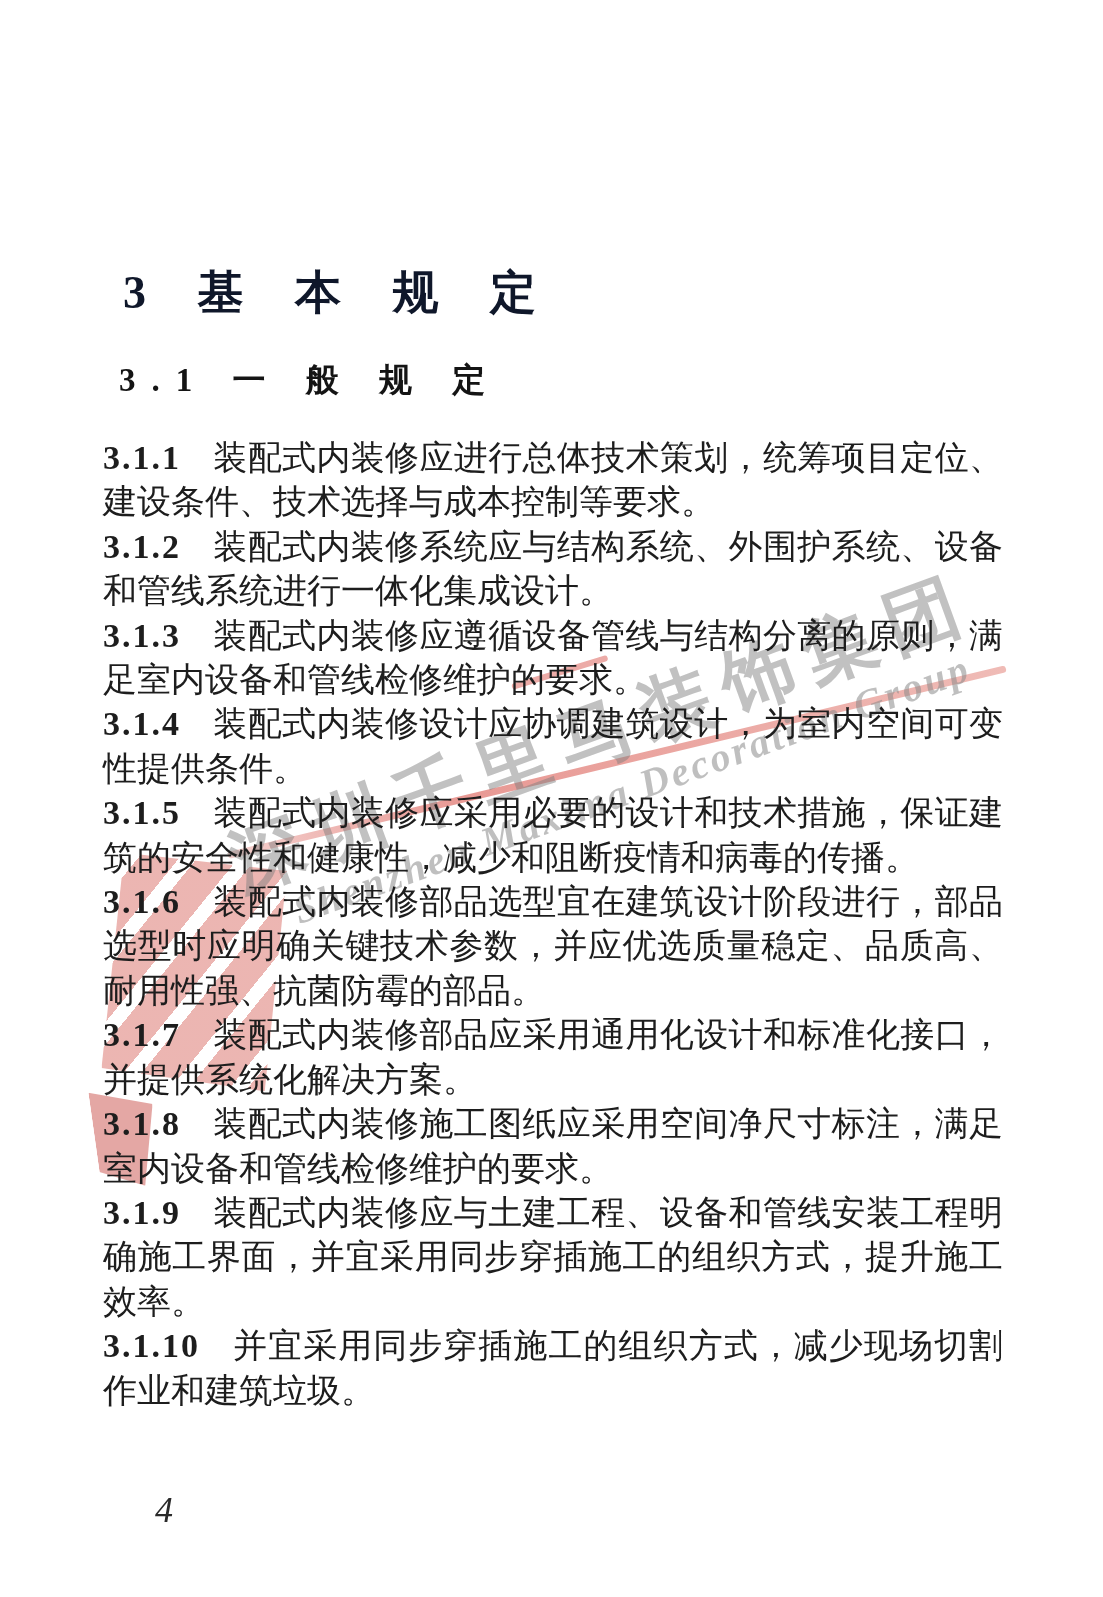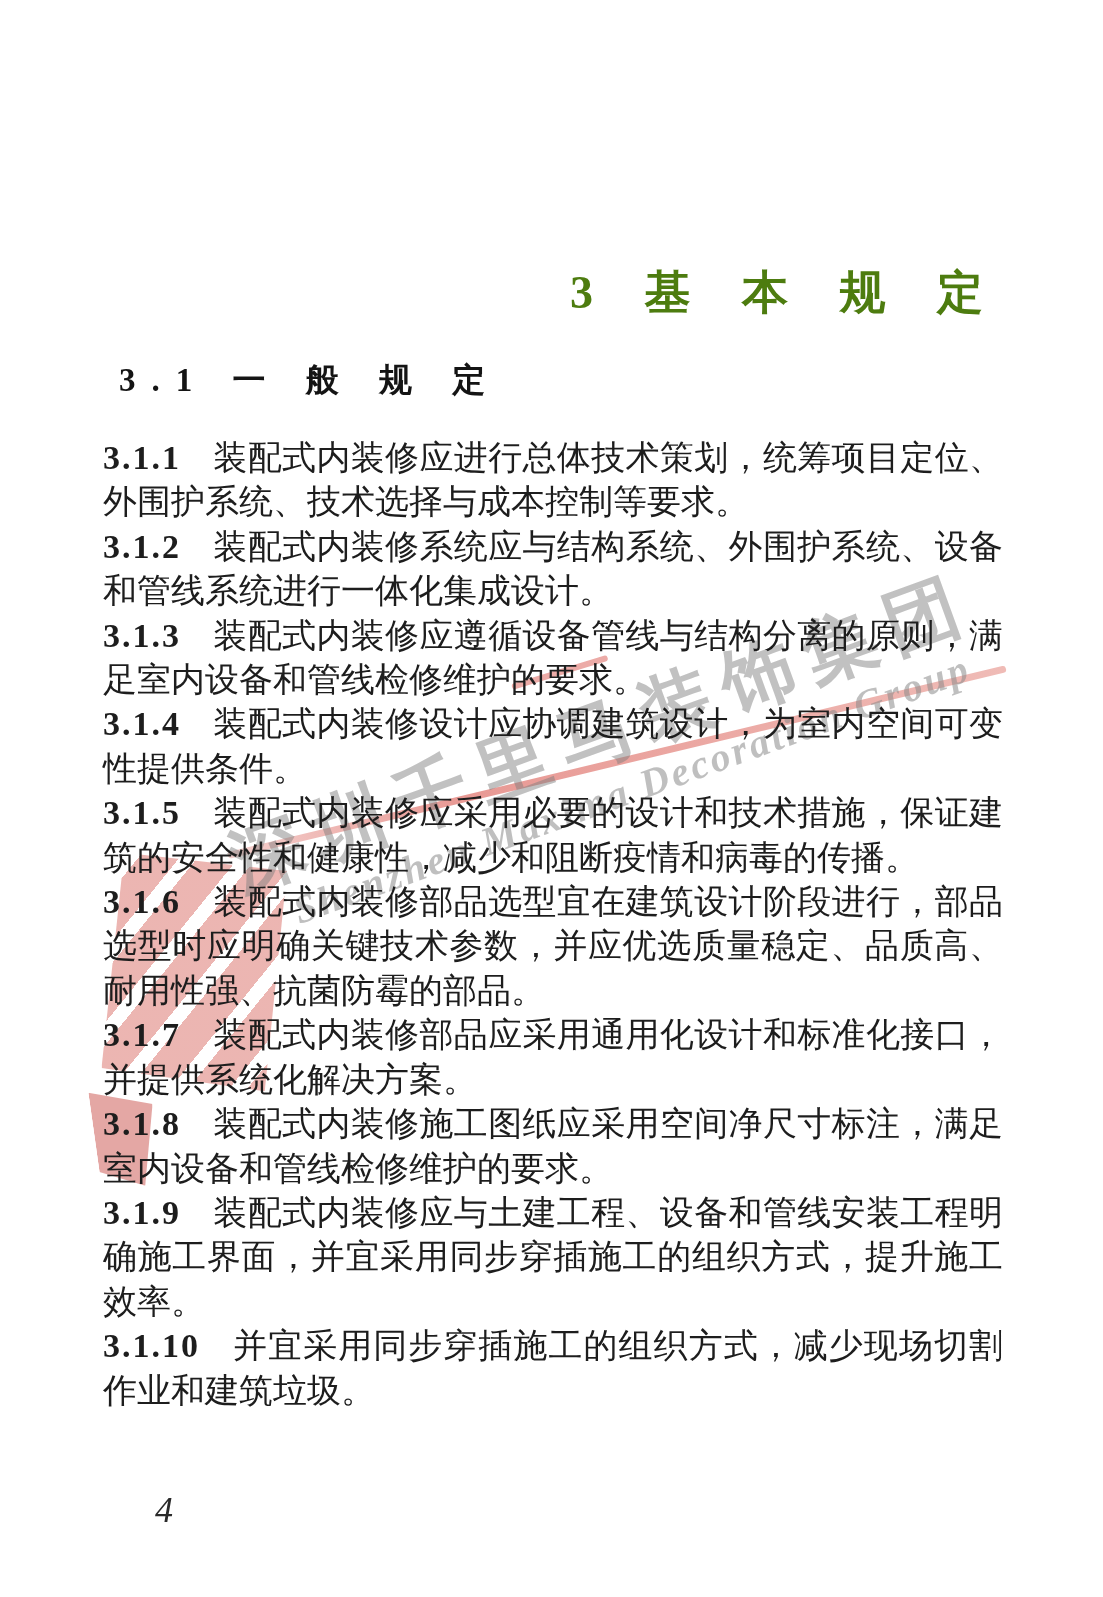--- a/index.html
+++ b/index.html
@@ -51,23 +51,23 @@
     position:absolute; left:95px; top:1088px; width:62px; height:100px;
     clip-path:polygon(0 0, 100% 20%, 70% 100%, 0 80%);
     background:rgba(190,45,38,0.42);
     transform:rotate(-8deg);
   }
 
   
   .content { position:absolute; left:103px; top:270px; width:900px; z-index:1; }
   h1.chapter {
     margin:0 0 48px 0; height:46px; line-height:46px;
-    text-align:right; font-size:46px; font-weight:bold;
+    text-align:left; font-size:46px; font-weight:bold;
     letter-spacing:20px; text-indent:20px;
-    color:#4d7c0f;
+    color:#0f172a;
   }
   h2.section {
     margin:0 0 39px 0; height:33px; line-height:33px;
     font-size:33px; font-weight:bold;
     letter-spacing:16px; text-indent:16px;
     color:#141414;
   }
   p.clause {
     margin:0; font-size:34px; line-height:44.4px;
     text-align:justify; text-justify:inter-character;
@@ -90,21 +90,21 @@
     <div class="wm-line-long"></div>
     <div class="wm-line-short"></div>
     <div class="wm-cn">深圳千里马装饰集团</div>
     <div class="wm-en">Shenzhen Maxima Decoration Group</div>
   </div>
 
   <div class="content">
     <h1 class="chapter">3 基 本 规 定</h1>
     <h2 class="section">3.1 一 般 规 定</h2>
 
-    <p class="clause"><b class="num">3.1.1</b><span>装配式内装修应进行总体技术策划，统筹项目定位、外围护系统、技术选择与成本控制等要求。</span></p>
+    <p class="clause"><b class="num">3.1.1</b><span>装配式内装修应进行总体技术策划，统筹项目定位、建设条件、技术选择与成本控制等要求。</span></p>
     <p class="clause"><b class="num">3.1.2</b><span>装配式内装修系统应与结构系统、外围护系统、设备和管线系统进行一体化集成设计。</span></p>
     <p class="clause"><b class="num">3.1.3</b><span>装配式内装修应遵循设备管线与结构分离的原则，满足室内设备和管线检修维护的要求。</span></p>
     <p class="clause"><b class="num">3.1.4</b><span>装配式内装修设计应协调建筑设计，为室内空间可变性提供条件。</span></p>
     <p class="clause"><b class="num">3.1.5</b><span>装配式内装修应采用必要的设计和技术措施，保证建筑的安全性和健康性，减少和阻断疫情和病毒的传播。</span></p>
     <p class="clause"><b class="num">3.1.6</b><span>装配式内装修部品选型宜在建筑设计阶段进行，部品选型时应明确关键技术参数，并应优选质量稳定、品质高、耐用性强、抗菌防霉的部品。</span></p>
     <p class="clause"><b class="num">3.1.7</b><span>装配式内装修部品应采用通用化设计和标准化接口，并提供系统化解决方案。</span></p>
     <p class="clause"><b class="num">3.1.8</b><span>装配式内装修施工图纸应采用空间净尺寸标注，满足室内设备和管线检修维护的要求。</span></p>
     <p class="clause"><b class="num">3.1.9</b><span>装配式内装修应与土建工程、设备和管线安装工程明确施工界面，并宜采用同步穿插施工的组织方式，提升施工效率。</span></p>
     <p class="clause"><b class="num">3.1.10</b><span>并宜采用同步穿插施工的组织方式，减少现场切割作业和建筑垃圾。</span></p>
   </div>

